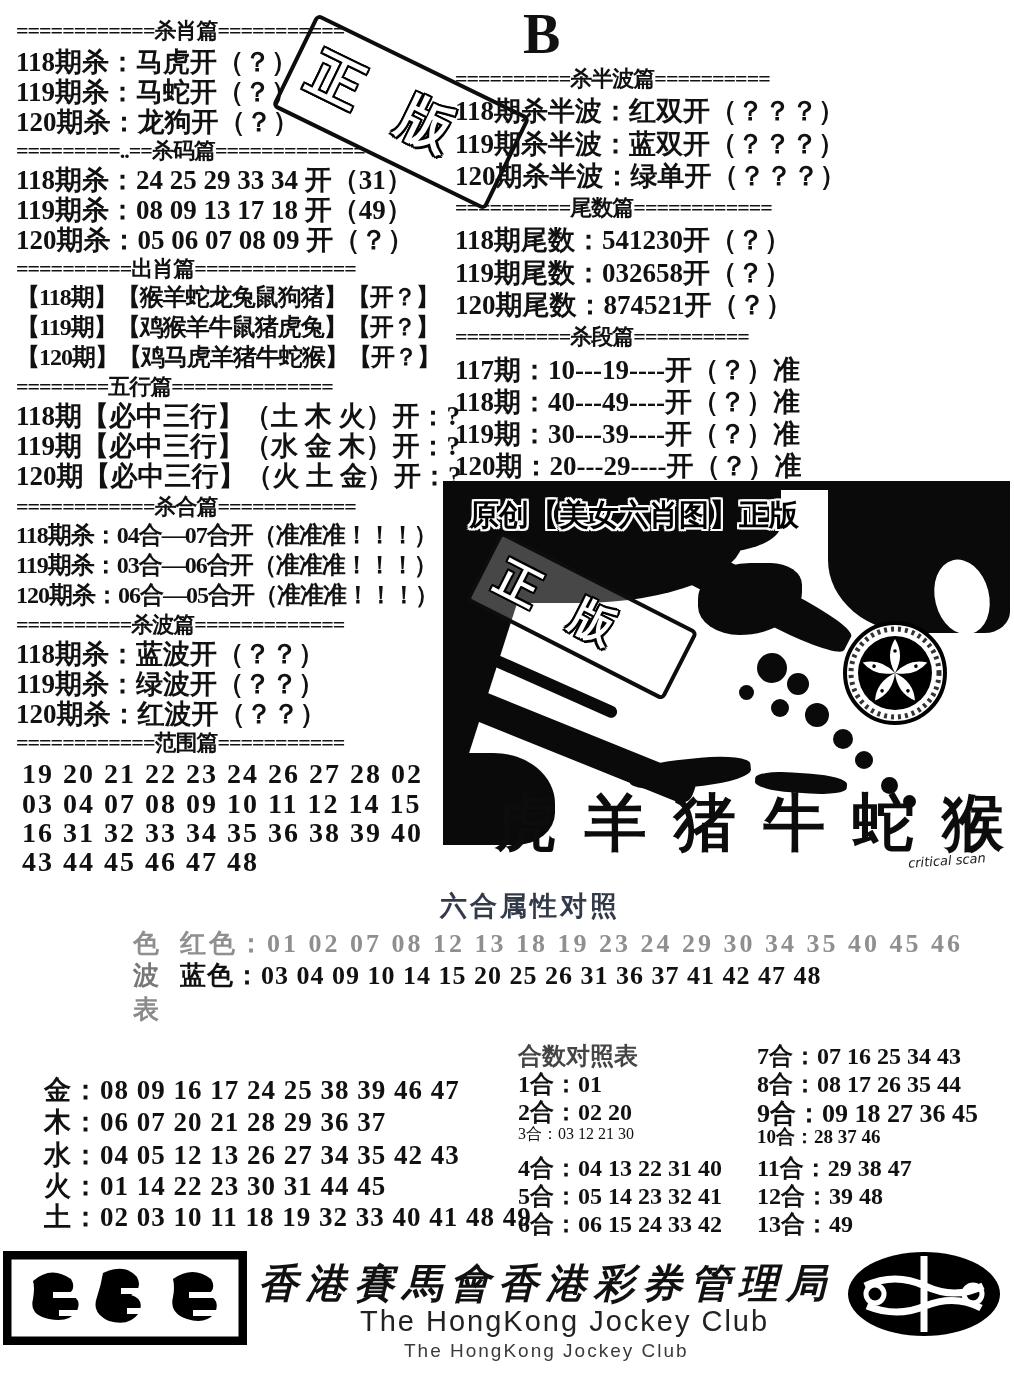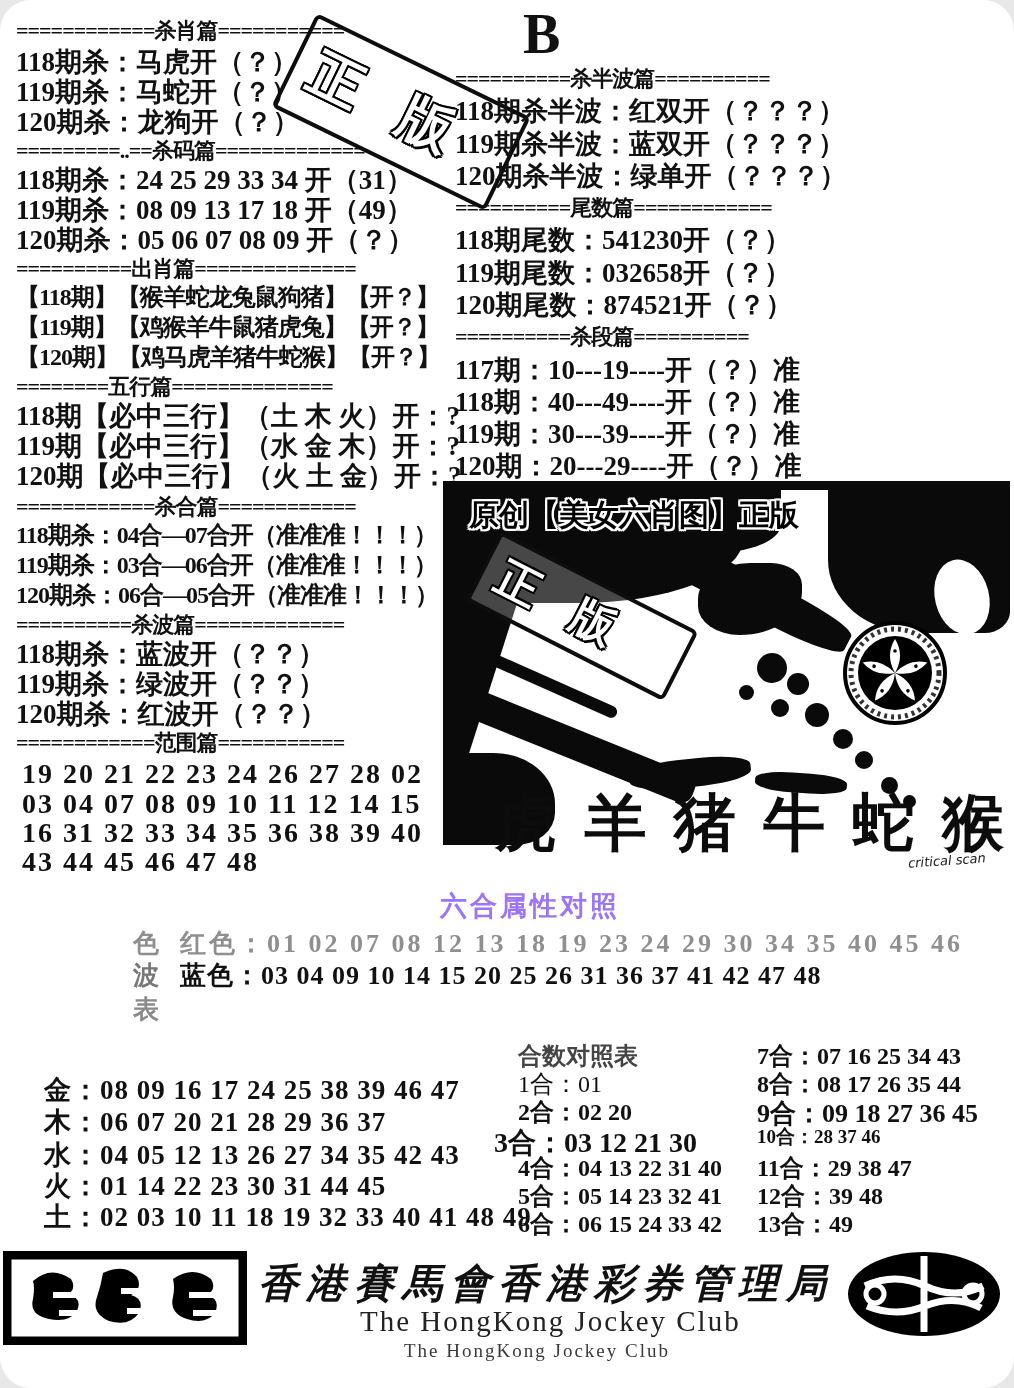--- a/index.html
+++ b/index.html
@@ -1,17 +1,17 @@
 <!DOCTYPE html>
 <html><head>
 <meta charset="utf-8">
 <style>
   html,body{margin:0;padding:0;background:#e8e8e8;}
   .page{position:relative;width:1014px;height:1388px;background:#fff;overflow:hidden;
-        font-family:"Liberation Serif","DejaVu Serif",serif;color:#111;border-radius:31px;}
+        font-family:"Liberation Serif","DejaVu Serif",serif;color:#111;}
   .abs{position:absolute;white-space:nowrap;}
   .hdr{font-size:22px;font-weight:bold;letter-spacing:-1px;}
   .ln{font-size:27px;font-weight:600;text-align:right;}
   .ln-sm{font-size:24px;font-weight:600;letter-spacing:-1px;}
   .num{font-size:28px;font-weight:600;letter-spacing:2px;}
   .bmark{font-size:56px;font-weight:bold;}
   .stamp{border:4px solid #0d0d0d;border-radius:6px;display:flex;align-items:center;
          justify-content:space-between;font-weight:bold;color:#fff;
          text-shadow:-2px 0 #000,2px 0 #000,0 -2px #000,0 2px #000,
                      -2px -2px #000,2px 2px #000,-2px 2px #000,2px -2px #000;}
@@ -19,22 +19,22 @@
   .blob{position:absolute;background:#0a0a0a;}
   .wblob{position:absolute;background:#fff;}
   .banner{position:absolute;left:26px;top:14px;font-size:30px;font-weight:bold;color:#000;
           text-shadow:-2px 0 #fff,2px 0 #fff,0 -2px #fff,0 2px #fff,
                       -2px -2px #fff,2px 2px #fff,-2px 2px #fff,2px -2px #fff;z-index:6;}
   .zodiac{position:absolute;left:52px;right:6px;top:300px;display:flex;justify-content:space-between;
           font-size:62px;font-weight:bold;color:#0c0c0c;z-index:7;}
   .note{position:absolute;right:24px;top:372px;font-size:13px;font-style:italic;color:#222;
         transform:rotate(-4deg);font-family:"DejaVu Sans","Liberation Sans",sans-serif;z-index:8;}
   .faint{color:#8f8f8f;}
-  .semifaint{color:#8b5cf6;}
-  .mono{font-family:Liberation Serif, serif;}
+  .semifaint{color:#0f172a;}
+  .mono{font-family:Liberation Sans, sans-serif;}
   svg{display:block;}
 </style>
 </head>
 <body>
 
 <div class="page">
 
   <div class="abs hdr" style="left:16px;top:16px">============杀肖篇===========</div>
   <div class="abs ln" style="left:16px;top:44px">118期杀：马虎开（？）</div>
   <div class="abs ln" style="left:16px;top:74px">119期杀：马蛇开（？）</div>
@@ -169,23 +169,23 @@
 
   <div class="abs" style="left:133px;top:992px;font-size:26px;font-weight:bold;color:#8a8a8a">表</div>
 
   <div class="abs ln" style="left:44px;top:1072px;letter-spacing:1px">金：08 09 16 17 24 25 38 39 46 47</div>
   <div class="abs ln" style="left:44px;top:1104px;letter-spacing:1px">木：06 07 20 21 28 29 36 37</div>
   <div class="abs ln" style="left:44px;top:1137px;letter-spacing:1px">水：04 05 12 13 26 27 34 35 42 43</div>
   <div class="abs ln" style="left:44px;top:1168px;letter-spacing:1px">火：01 14 22 23 30 31 44 45</div>
   <div class="abs ln" style="left:44px;top:1199px;letter-spacing:1px">土：02 03 10 11 18 19 32 33 40 41 48 49</div>
 
   <div class="abs" style="left:518px;top:1040px;font-size:24px;font-weight:600;color:#444">合数对照表</div>
-  <div class="abs" style="left:518px;top:1068px;font-size:24px;font-weight:400">1合：01</div>
+  <div class="abs" style="left:518px;top:1068px;font-size:24px;font-weight:700">1合：01</div>
   <div class="abs" style="left:518px;top:1096px;font-size:24px;font-weight:600">2合：02 20</div>
-  <div class="abs" style="left:494px;top:1124px;font-size:28px;font-weight:700">3合：03 12 21 30</div>
+  <div class="abs" style="left:518px;top:1124px;font-size:16px;font-weight:400">3合：03 12 21 30</div>
   <div class="abs" style="left:518px;top:1152px;font-size:24px;font-weight:600">4合：04 13 22 31 40</div>
   <div class="abs" style="left:518px;top:1180px;font-size:24px;font-weight:600">5合：05 14 23 32 41</div>
   <div class="abs" style="left:518px;top:1208px;font-size:24px;font-weight:600">6合：06 15 24 33 42</div>
 
   <div class="abs" style="left:757px;top:1040px;font-size:24px;font-weight:600">7合：07 16 25 34 43</div>
   <div class="abs" style="left:757px;top:1068px;font-size:24px;font-weight:600">8合：08 17 26 35 44</div>
   <div class="abs" style="left:757px;top:1096px;font-size:26px;font-weight:600">9合：09 18 27 36 45</div>
   <div class="abs" style="left:757px;top:1124px;font-size:19px;font-weight:600">10合：28 37 46</div>
   <div class="abs" style="left:757px;top:1152px;font-size:24px;font-weight:600">11合：29 38 47</div>
   <div class="abs" style="left:757px;top:1180px;font-size:24px;font-weight:600">12合：39 48</div>

